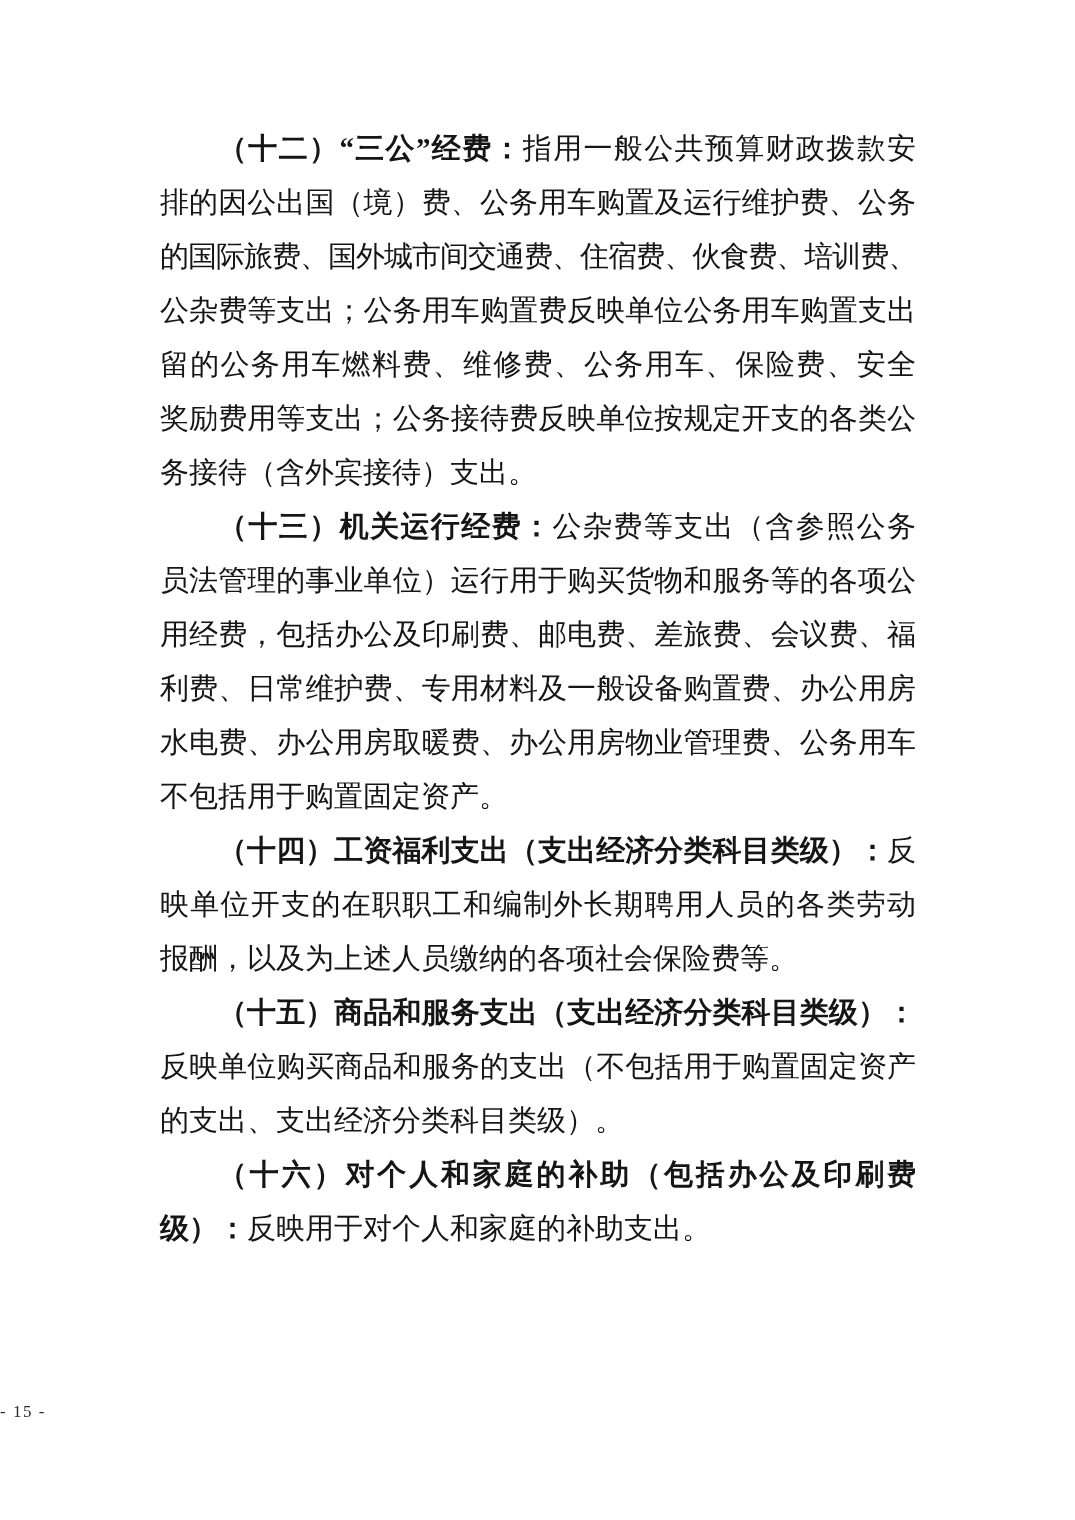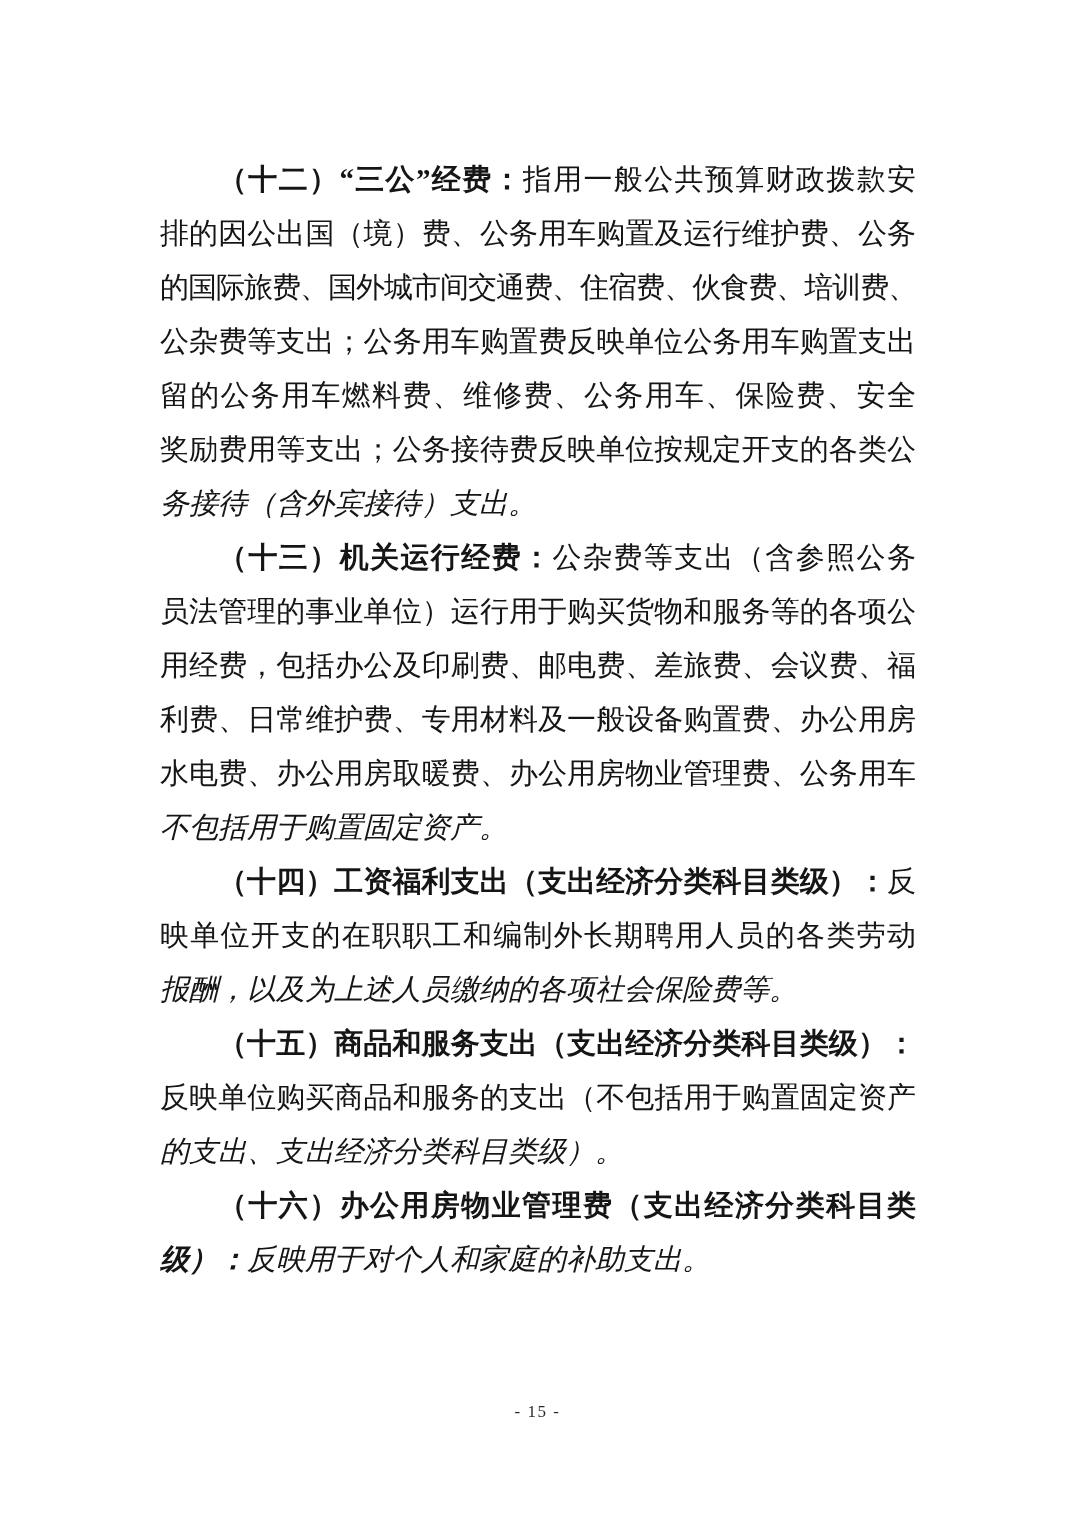--- a/index.html
+++ b/index.html
@@ -8,42 +8,41 @@
     width: 1075px;
     height: 1520px;
     background: #ffffff;
     color: #151515;
     font-family: "Liberation Serif", "DejaVu Serif", serif;
     overflow: hidden;
   }
   .text-block {
     position: absolute;
     left: 160px;
-    top: 152px;
+    top: 121px;
     width: 756px;
   }
   .line {
     font-size: 29px;
     line-height: 54px;
     height: 54px;
     text-align: justify;
     text-align-last: justify;
     text-justify: inter-ideograph;
     white-space: normal;
   }
-  .line.last { text-align-last: left; font-style: italic; }
+  .line.last { text-align-last: left; }
   .line.indent { text-indent: 58px; }
   .line.tight { letter-spacing: -1.2px; }
   .line b { font-weight: 700; }
   .footer {
     position: absolute;
     left: 0;
     top: 1402px;
     width: 100%;
-    text-align: center;
     font-size: 17px;
     letter-spacing: 1.5px;
     color: #2b2b2b;
   }
 </style>
 </head>
 <body>
 
 <div class="page">
   <div class="text-block">
@@ -64,19 +63,19 @@
     <div class="line last"><span>不包括用于购置固定资产。</span></div>
 
     <div class="line indent"><b>（十四）工资福利支出（支出经济分类科目类级）：</b><span>反</span></div>
     <div class="line"><span>映单位开支的在职职工和编制外长期聘用人员的各类劳动</span></div>
     <div class="line last"><span>报酬，以及为上述人员缴纳的各项社会保险费等。</span></div>
 
     <div class="line indent"><b>（十五）商品和服务支出（支出经济分类科目类级）：</b></div>
     <div class="line"><span>反映单位购买商品和服务的支出（不包括用于购置固定资产</span></div>
     <div class="line last"><span>的支出、支出经济分类科目类级）。</span></div>
 
-    <div class="line indent"><b>（十六）办公用房物业管理费（支出经济分类科目类</b></div>
+    <div class="line indent"><b>（十六）对个人和家庭的补助（包括办公及印刷费</b></div>
     <div class="line last"><b>级）：</b><span>反映用于对个人和家庭的补助支出。</span></div>
 
   </div>
 
   <div class="footer">- 15 -</div>
 </div>
 
 </body></html>

